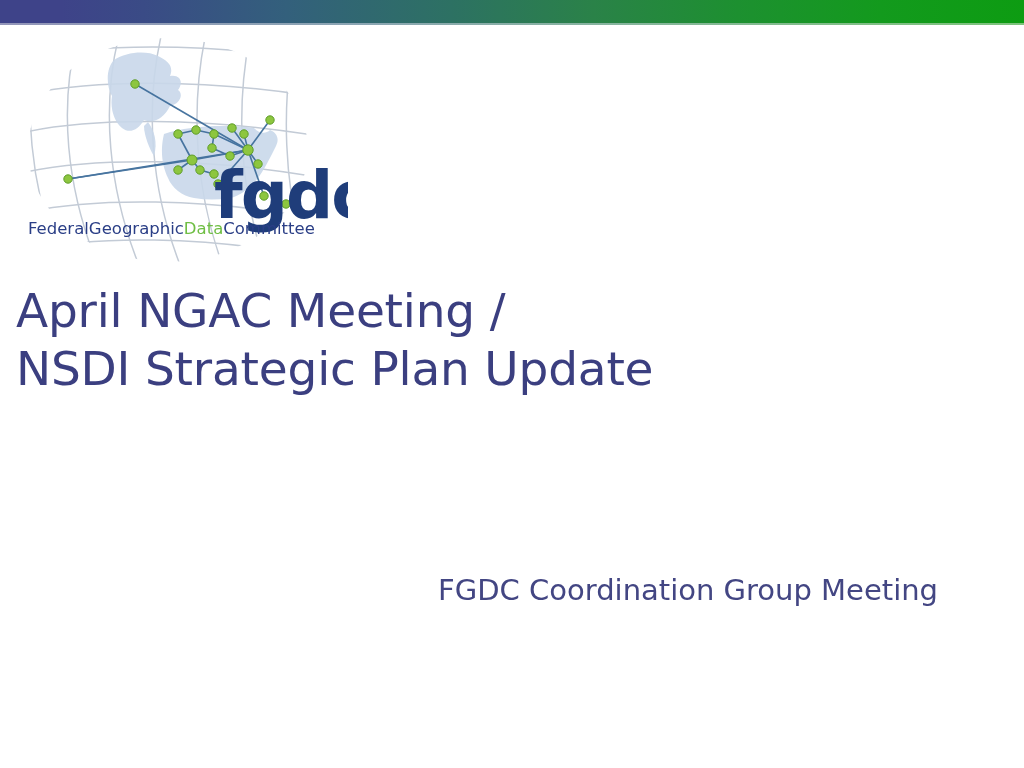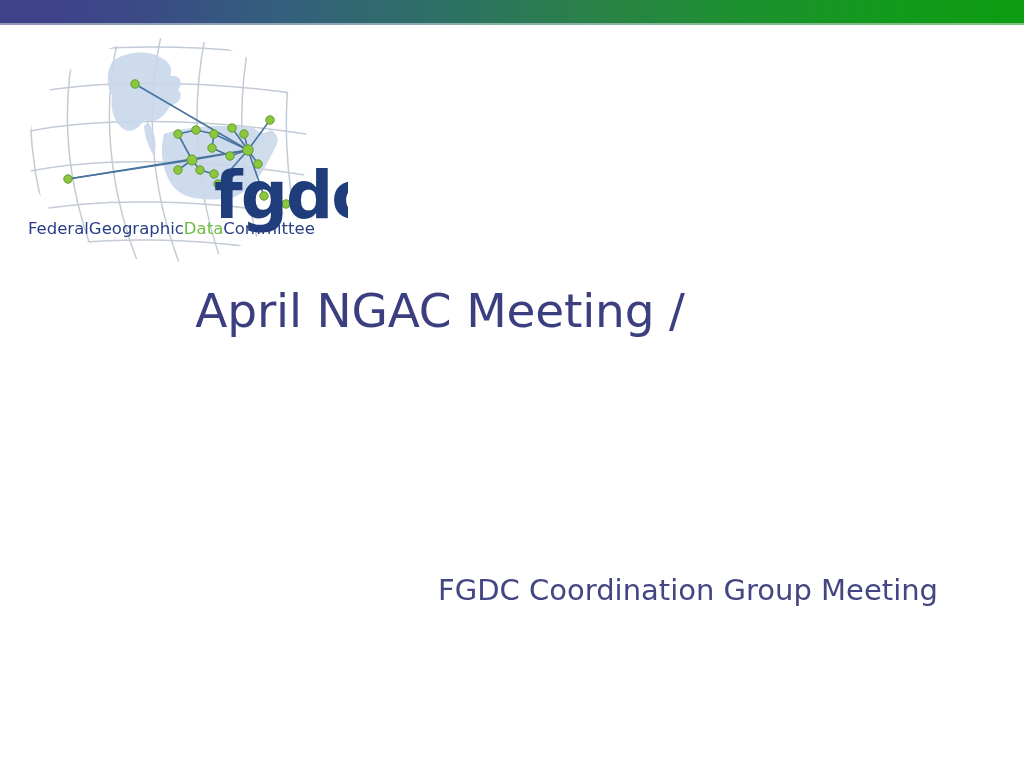--- a/index.html
+++ b/index.html
@@ -58,24 +58,24 @@
     left: 18px;
     top: 38px;
     width: 330px;
     height: 230px;
   }
   .logo svg { display: block; width: 330px; height: 230px; }
 
   
   .title-block {
     position: absolute;
-    left: 4px;
+    left: 16px;
     top: 282px;
     width: 872px;
-    text-align: center;
+    text-align: left;
   }
   .title-line {
     color: #3b3f80;
     font-family: "DejaVu Sans", sans-serif;
     font-size: 47px;
     font-weight: 400;
     line-height: 58px;
     letter-spacing: -0.2px;
     white-space: nowrap;
   }
@@ -194,19 +194,20 @@
       <text x="196" y="180" font-family="DejaVu Sans, sans-serif" font-size="66" font-weight="700" fill="#1F3D7A" letter-spacing="-2">fgdc</text>
 
       <text x="10" y="196" font-family="DejaVu Sans, sans-serif" font-size="16.5" font-weight="400">
         <tspan fill="#2A3E86">FederalGeographic</tspan><tspan fill="#6FBE44">Data</tspan><tspan fill="#2A3E86">Committee</tspan>
       </text>
     </svg>
   </div>
 
   <div class="title-block">
     <div class="title-line">April NGAC Meeting /</div>
+    <div class="title-line">NSDI Strategic Plan Update</div>
   </div>
 
   <div class="subtitle-block">
     <div class="subtitle-line">FGDC Coordination Group Meeting</div>
   </div>
 
 </div>
 
 </body></html>

